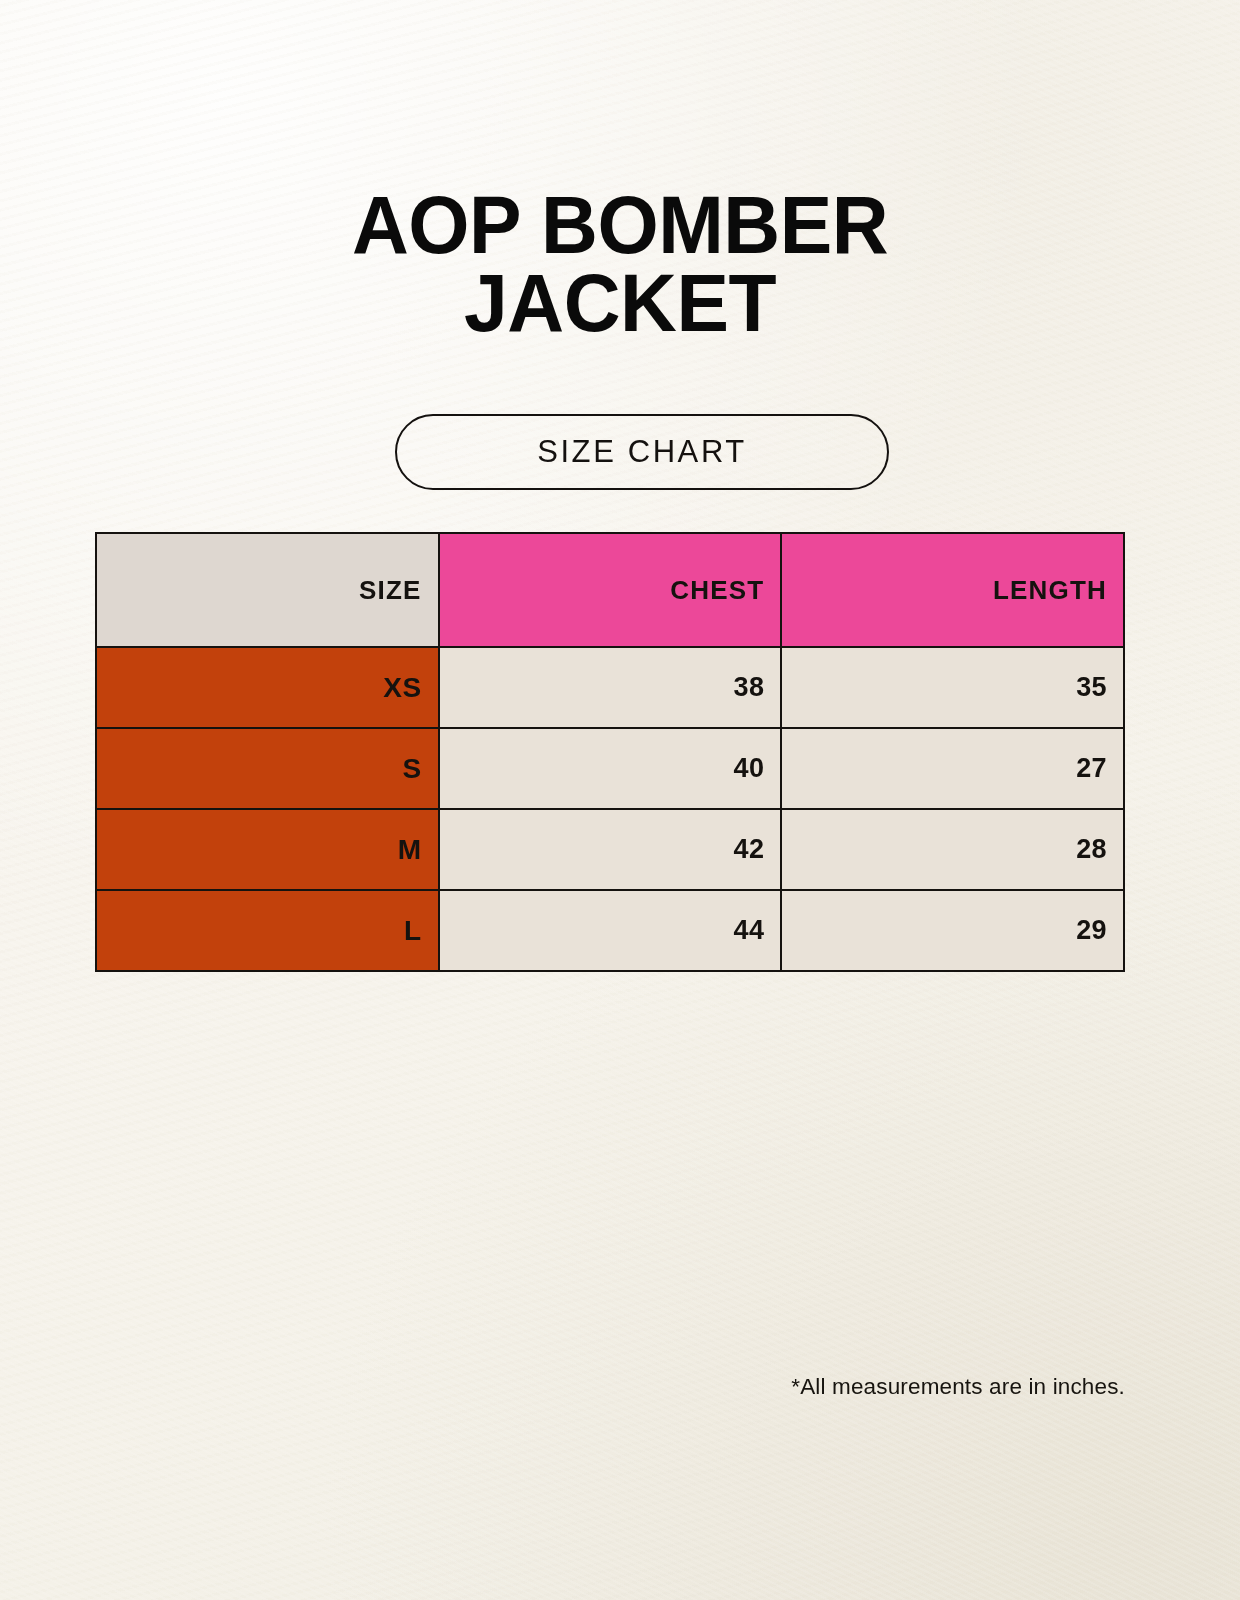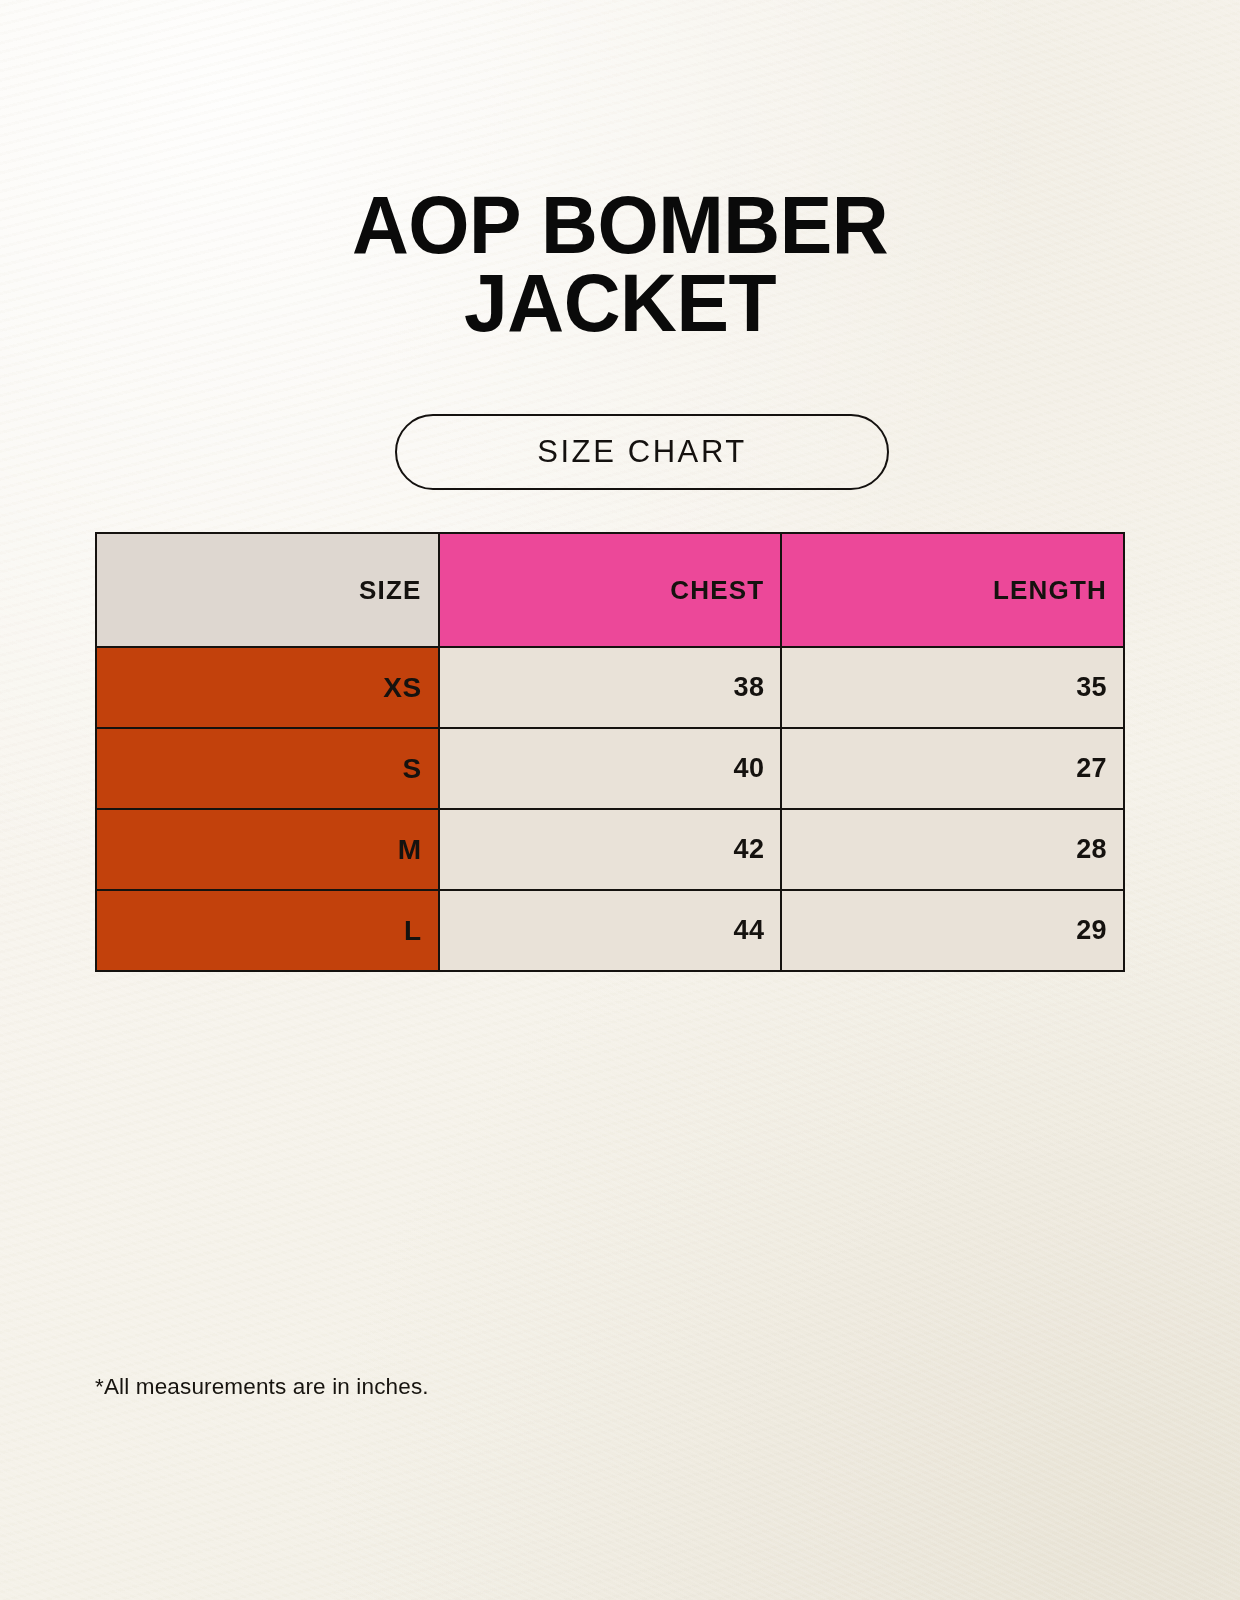--- a/index.html
+++ b/index.html
@@ -115,20 +115,21 @@
     font-weight: 700;
     letter-spacing: 0.4px;
   }
 
   
   .footnote {
     position: absolute;
     left: 95px;
     width: 1030px;
     top: 1374px;
+    text-align: right;
     font-size: 22.5px;
     font-weight: 400;
     color: #17140f;
     letter-spacing: 0.15px;
   }
 </style>
 </head>
 <body>
 
 <div id="page">

